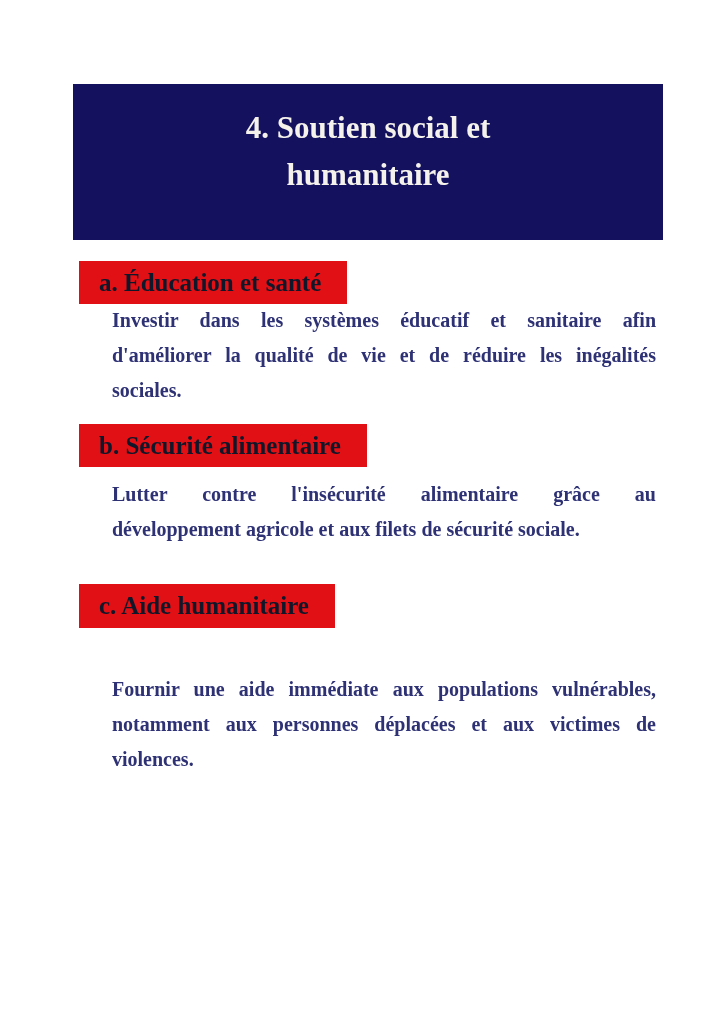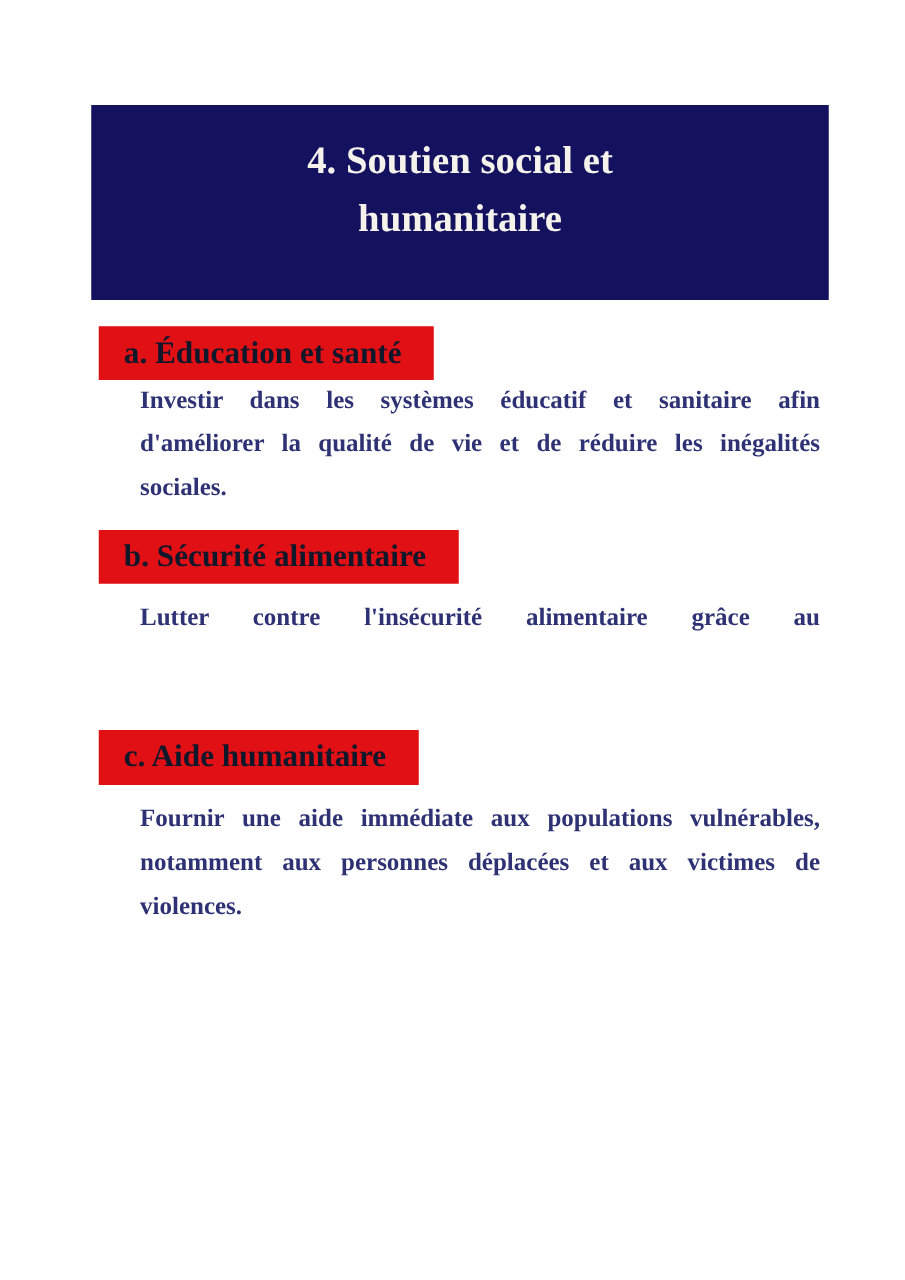--- a/index.html
+++ b/index.html
@@ -21,21 +21,21 @@
     padding:0 26px 0 20px;white-space:nowrap;
   }
   #banner-a{top:261px;}
   #banner-b{top:424px;}
   #banner-c{top:584px;height:44px;line-height:44px;}
   .para{
     position:absolute;left:112px;width:544px;color:#2e3274;font-size:20px;
   }
   #para-a{top:303px;}
   #para-b{top:477px;}
-  #para-c{top:638px;}
+  #para-c{top:672px;}
   .line{line-height:35px;font-weight:bold;}
   .just{text-align:justify;text-align-last:justify;}
   .brand{
     position:absolute;left:28px;top:961px;
     font-family:"Liberation Sans", sans-serif;font-weight:bold;
     font-size:37px;letter-spacing:0.5px;white-space:nowrap;margin-left:36px;
   }
   .brand-first{color:#e8190f;}
   .brand-last{color:#1e2f85;margin-left:12px;}
   .portrait{
@@ -57,20 +57,21 @@
   <div class="banner" id="banner-a">a. Éducation et santé</div>
   <div class="para" id="para-a">
     <div class="line just">Investir dans les systèmes éducatif et sanitaire afin</div>
     <div class="line just">d'améliorer la qualité de vie et de réduire les inégalités</div>
     <div class="line">sociales.</div>
   </div>
 
   <div class="banner" id="banner-b">b. Sécurité alimentaire</div>
   <div class="para" id="para-b">
     <div class="line just">Lutter contre l'insécurité alimentaire grâce au</div>
+    <div class="line">développement agricole et aux filets de sécurité sociale.</div>
   </div>
 
   <div class="banner" id="banner-c">c. Aide humanitaire</div>
   <div class="para" id="para-c">
     <div class="line just">Fournir une aide immédiate aux populations vulnérables,</div>
     <div class="line just">notamment aux personnes déplacées et aux victimes de</div>
     <div class="line">violences.</div>
   </div>
 
   <div class="brand">

